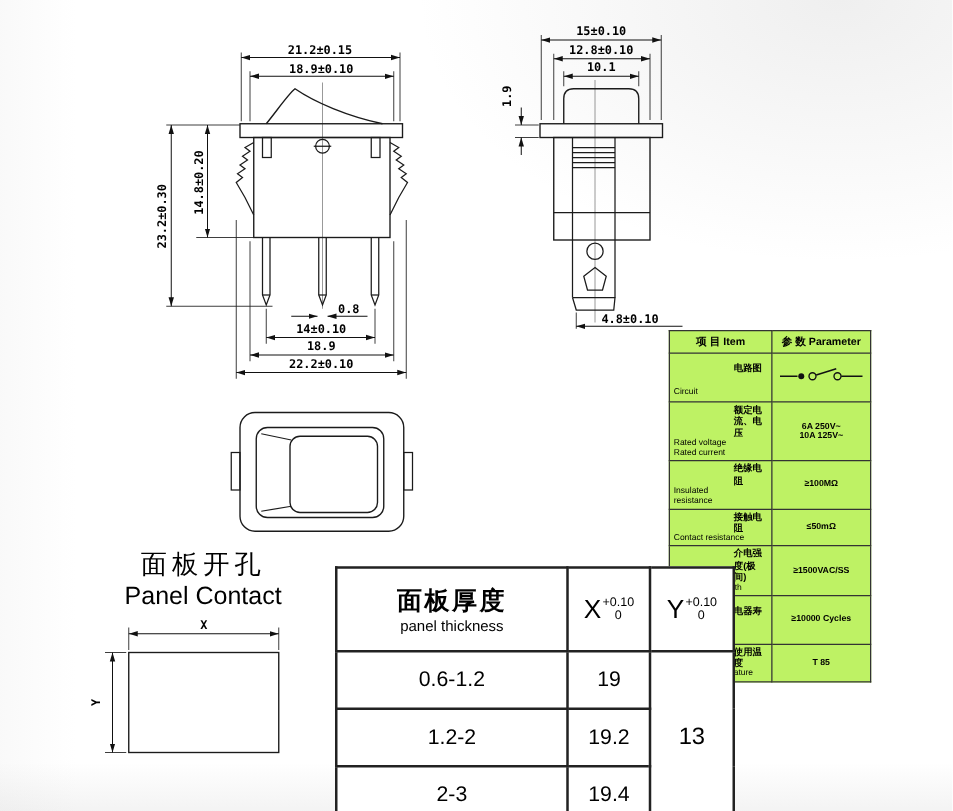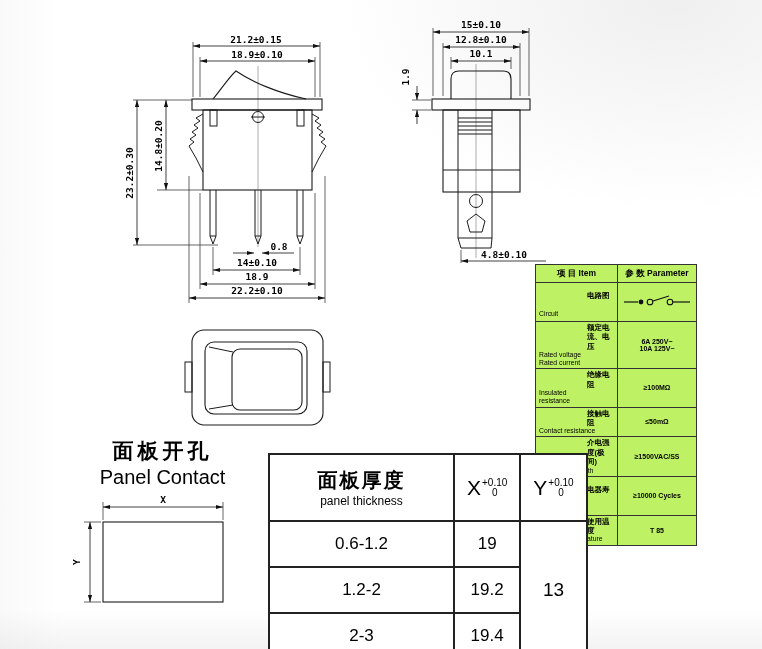--- a/index.html
+++ b/index.html
@@ -41,21 +41,21 @@
   .thick .hcn { font-size:20px; font-weight:700; letter-spacing:2px; }
   .thick .hen { font-size:12px; font-weight:400; }
   .thick .cell { font-size:17px; }
   .thick .yval { font-size:19px; }
   .xy-wrap { display:inline-flex; align-items:center; justify-content:center; }
   .xy-base { font-size:21px; font-weight:400; }
   .tol { display:inline-flex; flex-direction:column; line-height:1; margin-left:1px;justify-content:center; }
   .tol span { font-size:10px; font-weight:400; }
   
   .panel-title { position:absolute; left:90px; top:437px; width:145px; text-align:center; color:#000; }
-  .panel-title .cn { font-size:21px; font-weight:700; letter-spacing:4px; }
+  .panel-title .cn { font-size:21px; font-weight:400; letter-spacing:4px; }
   .panel-title .en { font-size:20px; font-weight:400; margin-top:1px; }
   
   .circ-cell { text-align:center; }
 </style>
 </head>
 <body>
 
 <div id="stage">
   <div class="bg-wash"></div>
 

